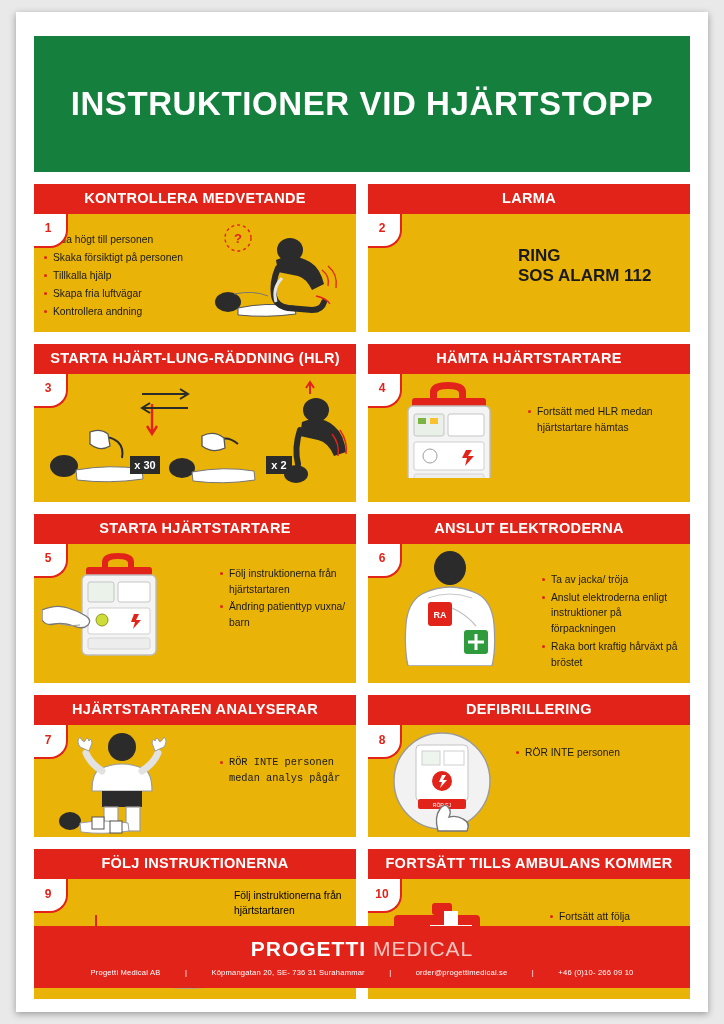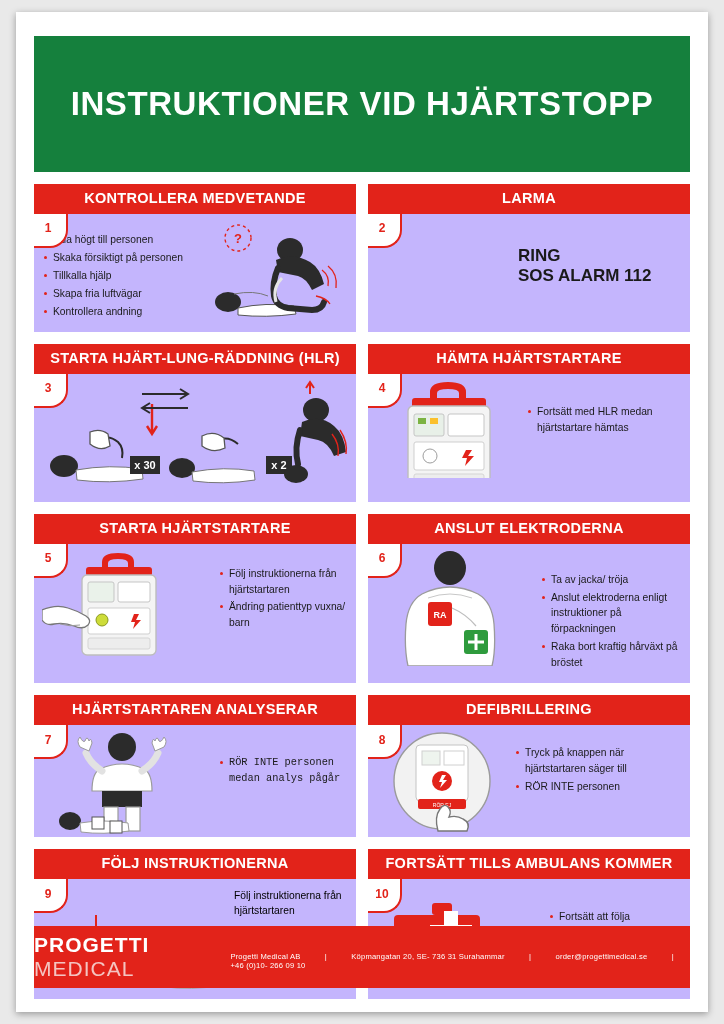--- a/index.html
+++ b/index.html
@@ -30,21 +30,21 @@
     text-align: center;
   }
   .grid {
     position: absolute;
     left: 18px; top: 172px;
     width: 656px;
   }
   .row { display: flex; gap: 12px; margin-bottom: 12px; }
   .card {
     width: 322px;
-    background: #c4b5fd;
+    background: #eab308;
     position: relative;
   }
   .card-title {
     background: #e2231a;
     color: #fff;
     font-weight: bold;
     font-size: 14.5px;
     letter-spacing: 0.3px;
     text-align: center;
     padding: 7px 4px 7px 4px;
@@ -94,21 +94,21 @@
   .art { position: relative; flex: 1; overflow: hidden; }
 
   
   .footer {
     position: absolute;
     left: 18px; bottom: 24px;
     width: 656px; height: 62px;
     background: #e2231a;
     color: #fff;
     display: flex;
-    flex-direction: row;
+    flex-direction: column;
     align-items: center;
     justify-content: center;
   }
   .brand { font-size: 21px; letter-spacing: 1px; }
   .brand b { font-weight: bold; }
   .brand span.light { font-weight: normal; color: #f4c4c1; }
   .footer-info {
     font-size: 7.6px;
     margin-top: 7px;
     letter-spacing: 0.2px;
@@ -364,21 +364,20 @@
               <circle cx="66" cy="54" r="10" fill="#e2231a"></circle>
               <path d="M66 48 l4 0 l-3 5 l4 0 l-7 8 l2 -6 l-3 0 z" fill="#fff"></path>
               <rect x="42" y="72" width="48" height="10" rx="2" fill="#e2231a"></rect>
               <text x="66" y="80" fill="#fff" font-size="5" text-anchor="middle" font-family="Liberation Sans, sans-serif">RÖR EJ</text>
 
               <path d="M62 104 q-4 -14 2 -22 q4 -6 8 -2 q4 4 1 10 q8 -2 14 2 q8 4 4 12 l-29 0 z" fill="#ffffff" stroke="#777" stroke-width="1.4"></path>
             </svg>
           </div>
           <div class="txt-col" style="flex:1; padding-top:20px;">
             <ul class="bullets">
-              <li>Tryck på knappen när hjärtstartaren säger till</li>
               <li>RÖR INTE personen</li>
             </ul>
           </div>
         </div>
       </div>
     </div>
 
     <div class="row">
 
       <div class="card card-9">

